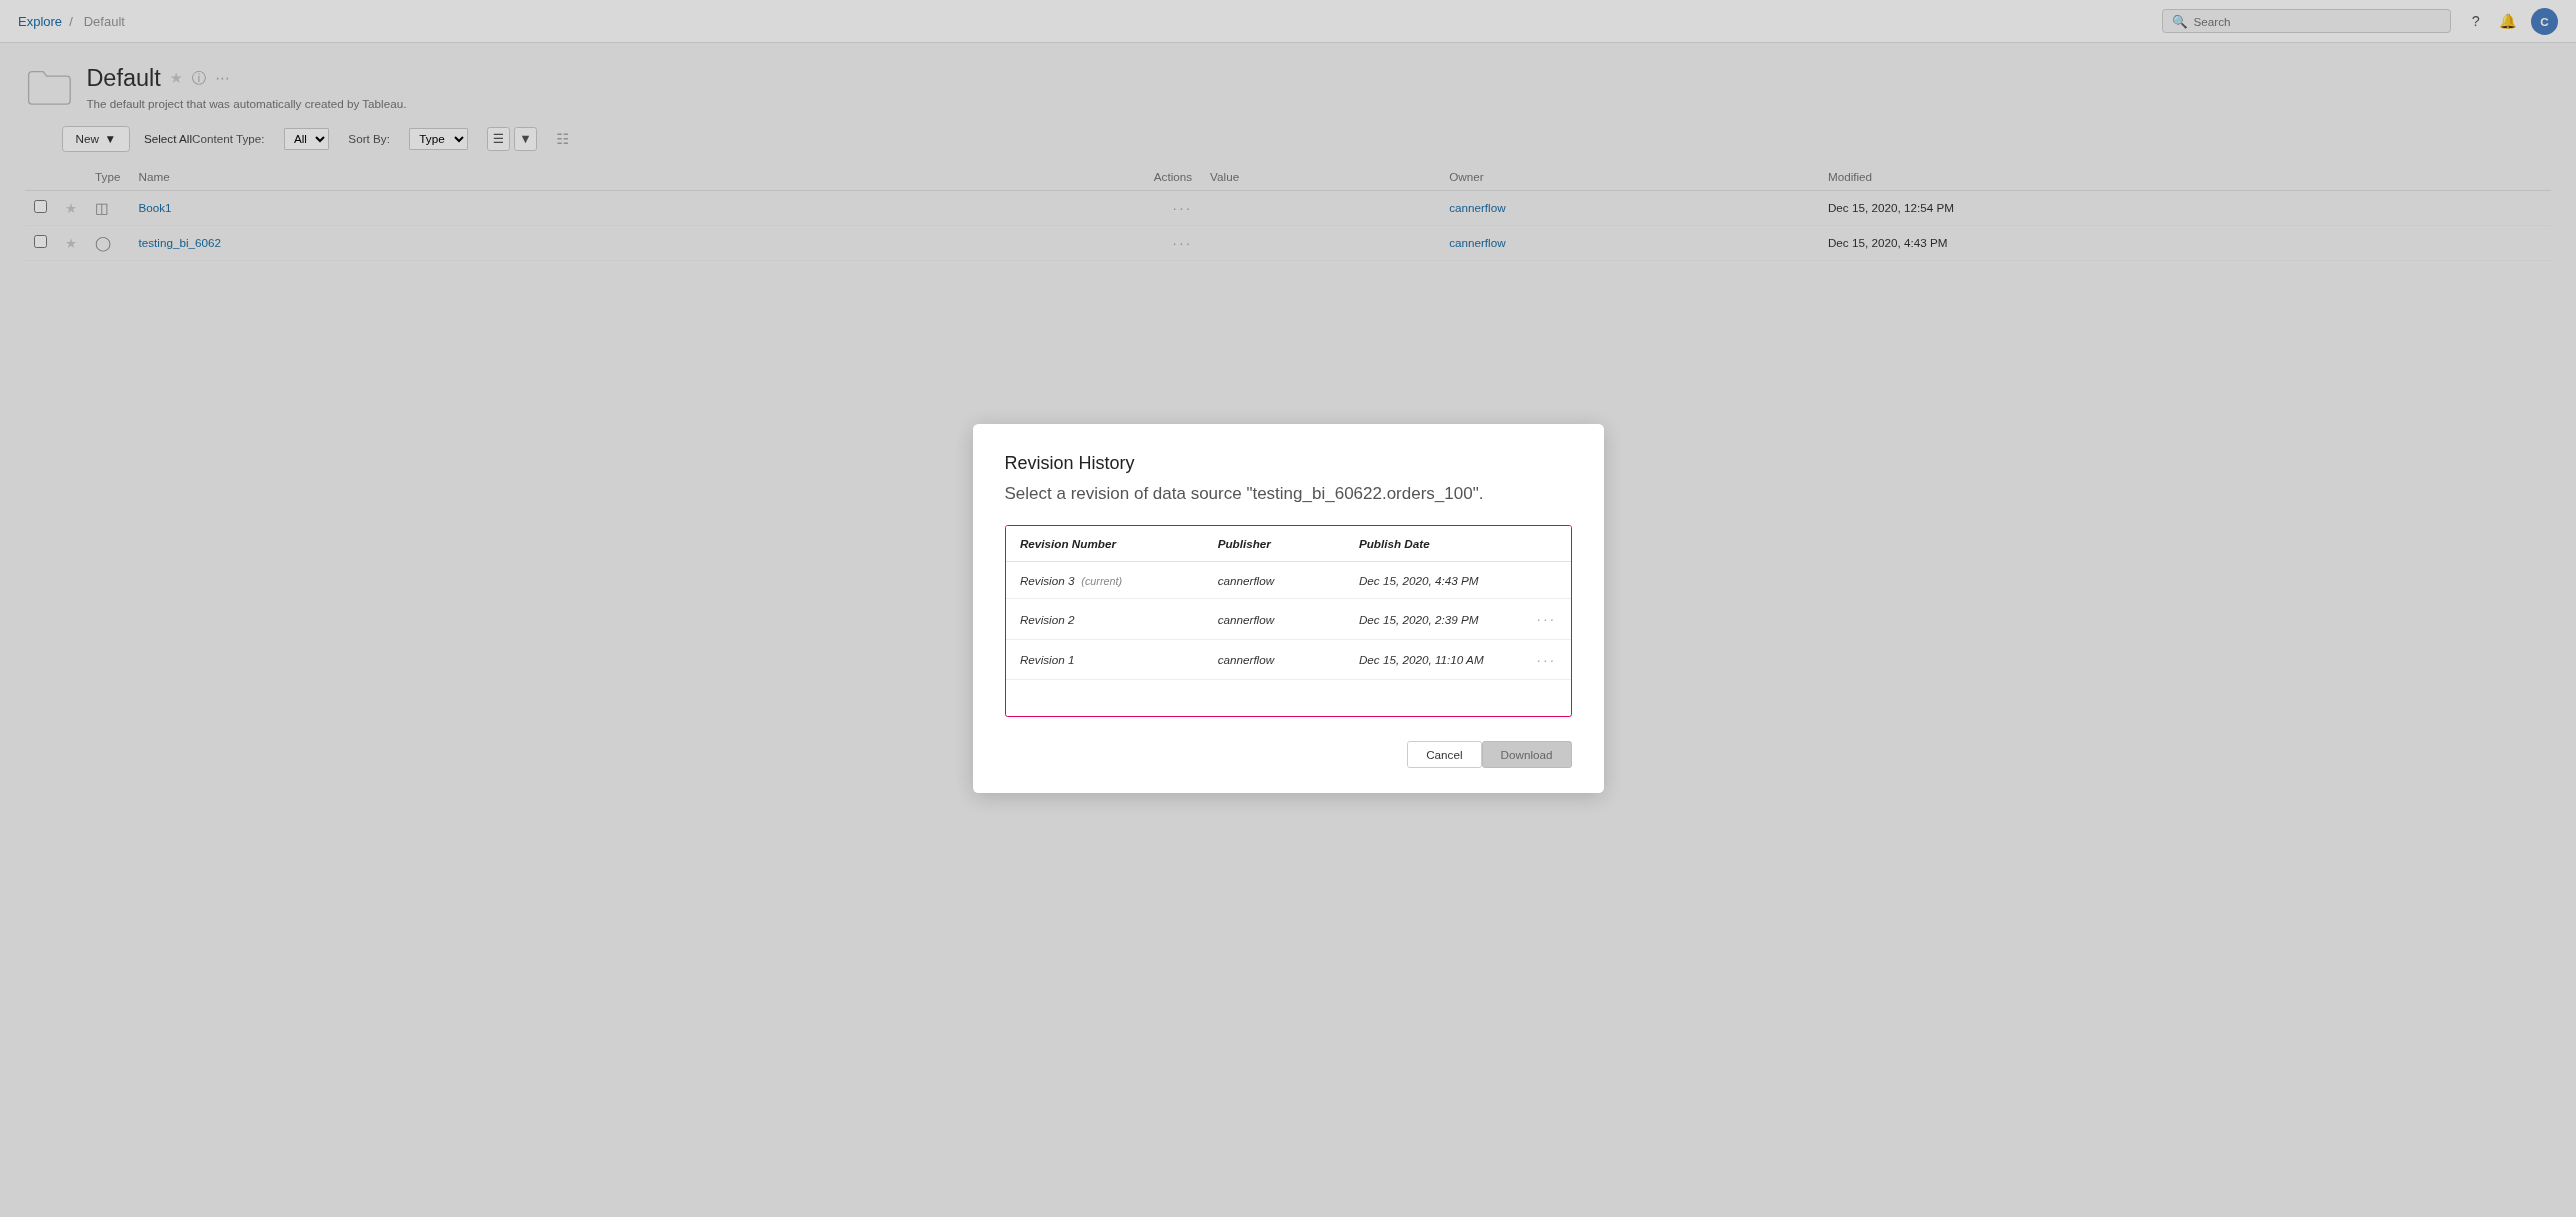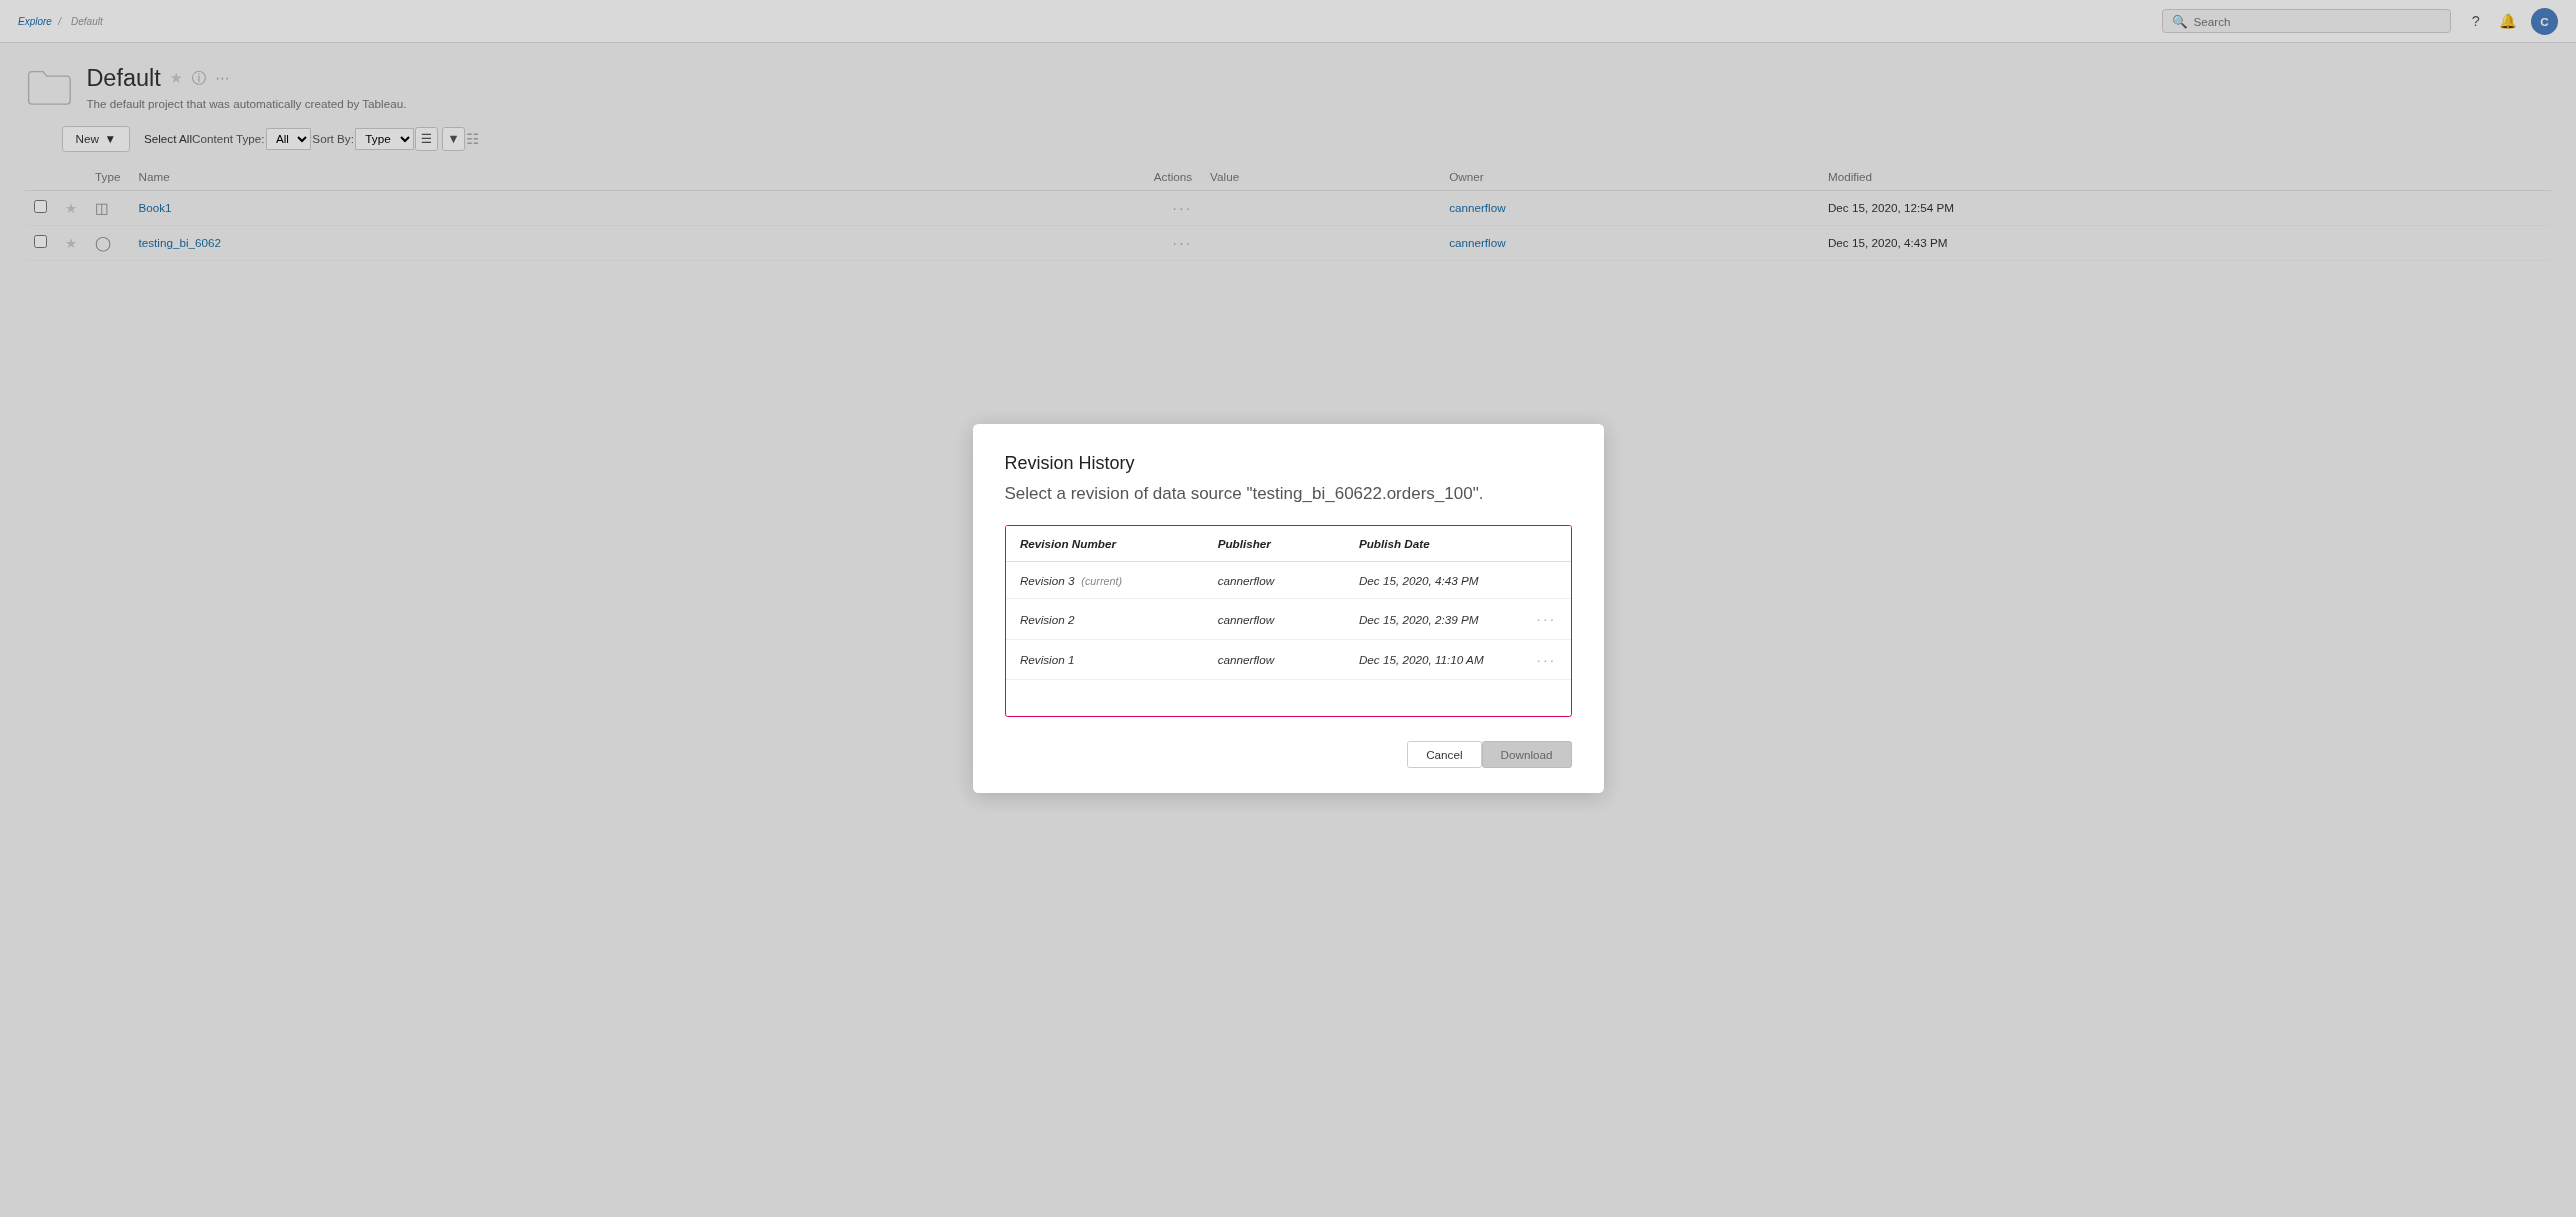--- a/index.html
+++ b/index.html
@@ -17,23 +17,22 @@
       justify-content: flex-end;
       background: #fff;
       border-bottom: 0.9px solid #e0e0e0;
       height: 43px;
       padding: 0 18px;
       position: relative;
     }
     .breadcrumb {
       position: absolute;
       left: 18px;
-      font-size: 10px;
+      font-size: 13px;
       color: #5b5b5b;
-      font-style: italic;
     }
     .breadcrumb a {
       color: #1a6fa8;
       text-decoration: none;
     }
     .breadcrumb span {
       margin: 0 3.6px;
       color: #999;
     }
     .search-bar {
@@ -154,21 +153,21 @@
       color: #333;
     }
     .select-all {
       font-size: 11.7px;
       color: #333;
       cursor: pointer;
     }
     .toolbar-right {
       display: flex;
       align-items: center;
-      gap: 1px;
+      gap: 19px;
       font-size: 11.7px;
       color: #555;
     }
     .toolbar-right select {
       border: 0.9px solid #ccc;
       border-radius: 1px;
       padding: 2.7px 5.4px;
       font-size: 11.7px;
       background: #fff;
     }

